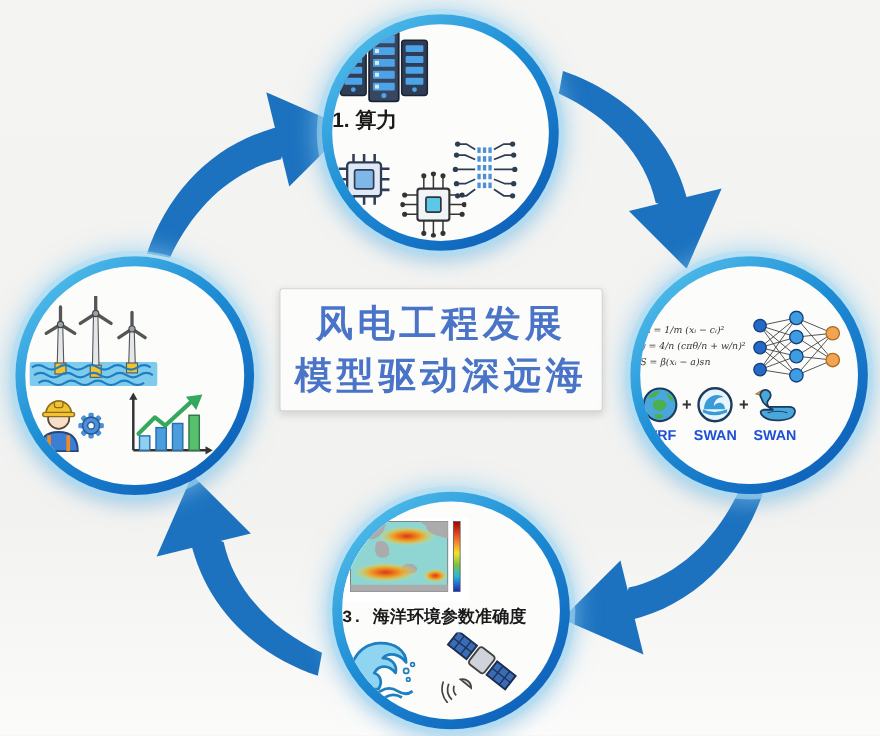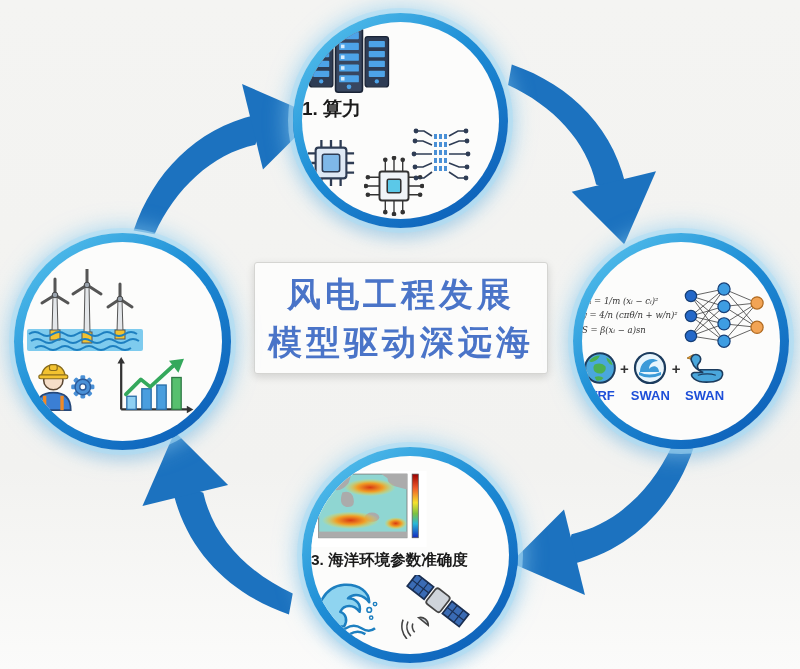--- a/index.html
+++ b/index.html
@@ -296,21 +296,21 @@
           <path d="M68 3 h25 v15 l-11 -3 q-8 -2 -8 -8 Z"></path>
           <path d="M30 21 q9 -3 11 6 q2 9 -7 8 q-8 -2 -4 -14 Z"></path>
           <ellipse cx="59" cy="45" rx="7" ry="4.5"></ellipse>
           <rect x="7" y="59" width="86" height="6"></rect>
         </g>
         <ellipse cx="57" cy="16" rx="25" ry="8.5" fill="url(#heat)"></ellipse>
         <ellipse cx="38" cy="48" rx="28" ry="8.5" fill="url(#heat)"></ellipse>
         <ellipse cx="82" cy="51" rx="11" ry="6" fill="url(#heat)"></ellipse>
         <rect x="98" y="3" width="6" height="62" fill="url(#cbar)" stroke="#555" stroke-width="0.7"></rect>
       </svg>
-      <div class="node-label" style="font-size:15.5px;margin:3px 0 4px 0;">3. 海洋环境参数准确度</div>
+      <div class="node-label" style="font-size:15.5px;margin:3px 0 4px 0;font-family:Liberation Mono, monospace;">3. 海洋环境参数准确度</div>
       <div class="icon-row" style="gap:14px;">
         <svg width="72" height="58" viewBox="0 0 74 60">
           <path d="M8 52 C3 30 13 9 34 7 C50 6 60 15 60 25 C54 17 44 15 38 21 C46 21 52 27 50 35 C44 27 34 27 30 35 C36 37 38 44 34 50 Z" fill="#8fd4f0" stroke="#1d7fc0" stroke-width="2.6" stroke-linejoin="round"></path>
           <circle cx="60" cy="33" r="2.4" fill="none" stroke="#1d7fc0" stroke-width="1.6"></circle>
           <circle cx="66" cy="27" r="1.8" fill="none" stroke="#1d7fc0" stroke-width="1.5"></circle>
           <circle cx="62" cy="41" r="1.7" fill="none" stroke="#1d7fc0" stroke-width="1.5"></circle>
           <path d="M4 52 Q12 47 20 52 T36 52 T52 52 T66 52" fill="none" stroke="#1d7fc0" stroke-width="2.6"></path>
           <path d="M8 58 Q16 53 24 58 T40 58 T56 58" fill="none" stroke="#1d7fc0" stroke-width="2.6"></path>
         </svg>
         <svg width="82" height="64" viewBox="0 0 76 66">

